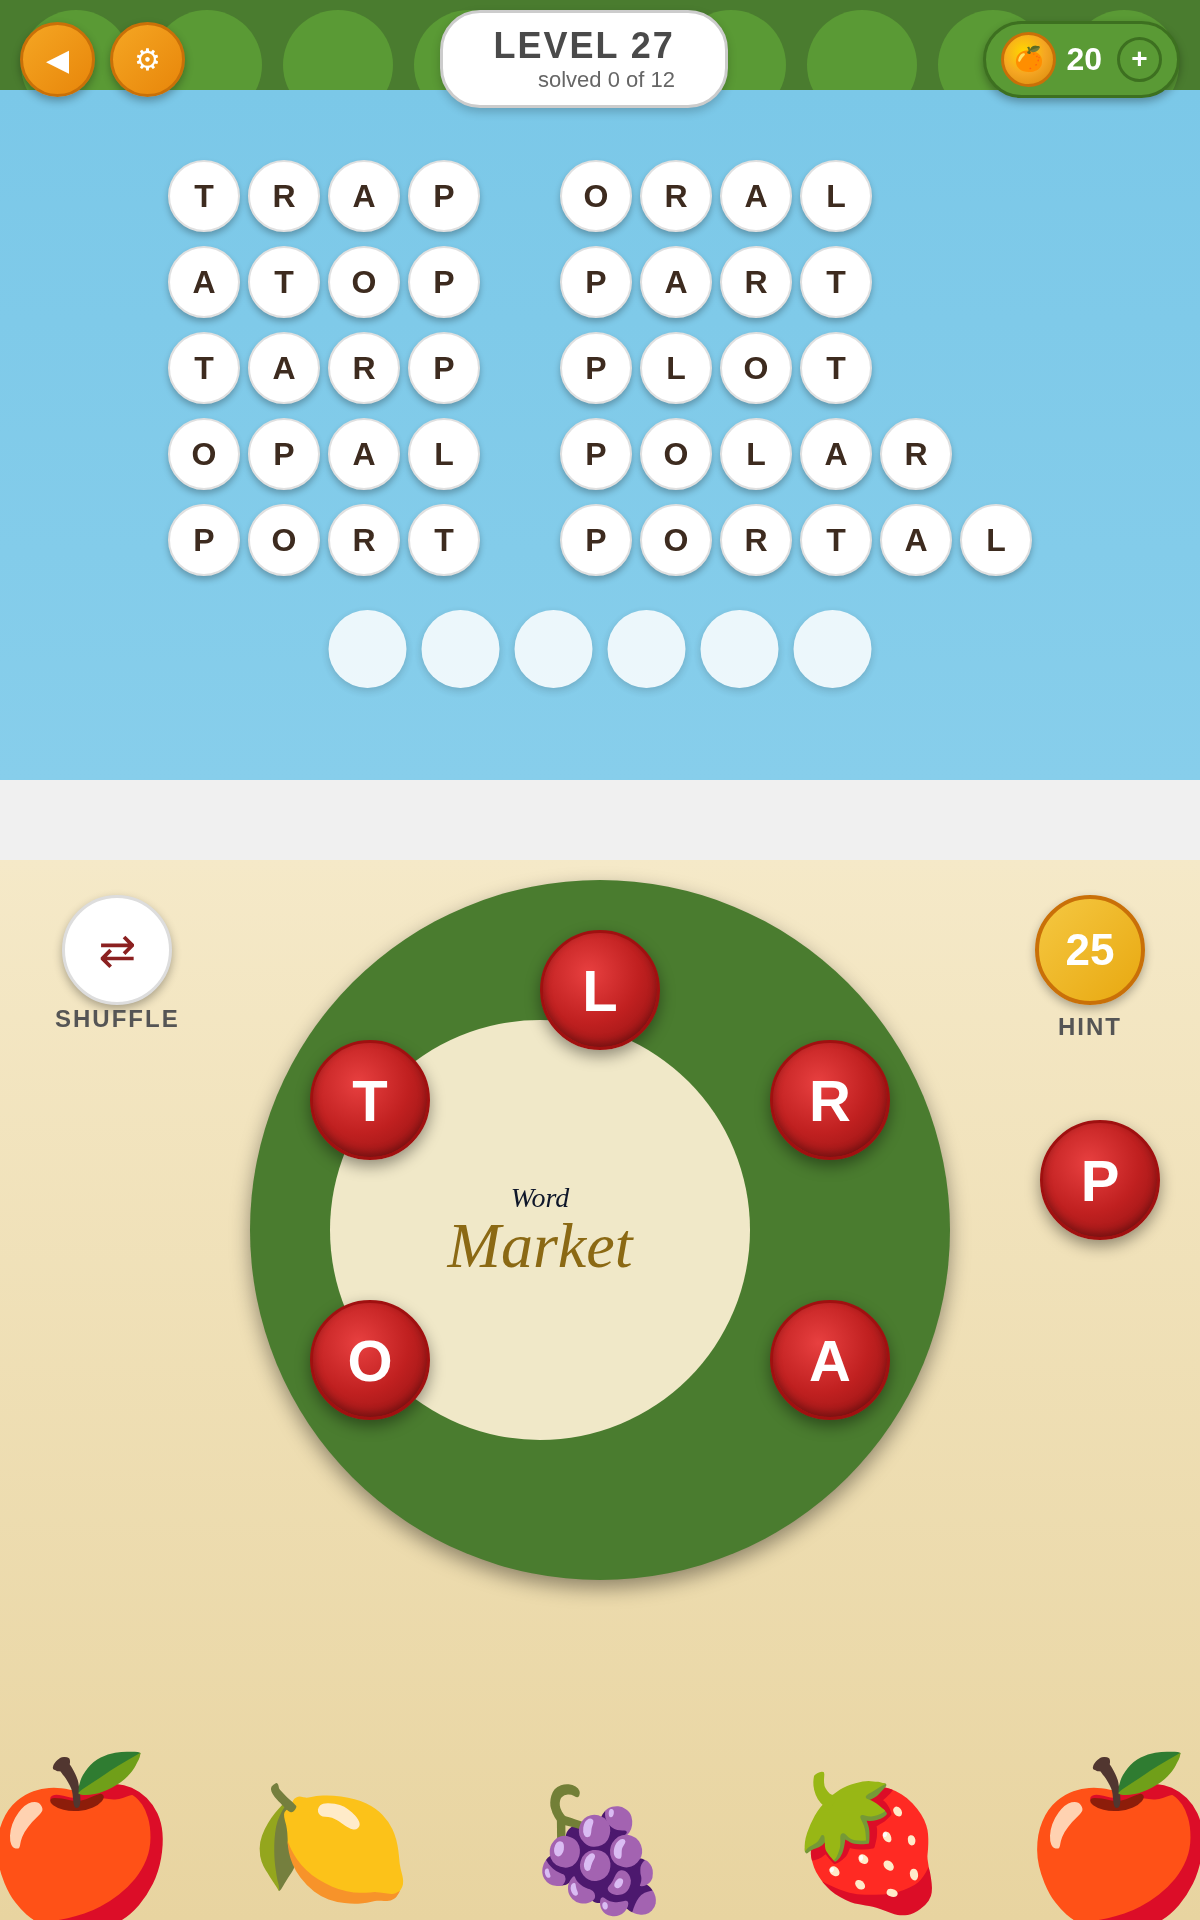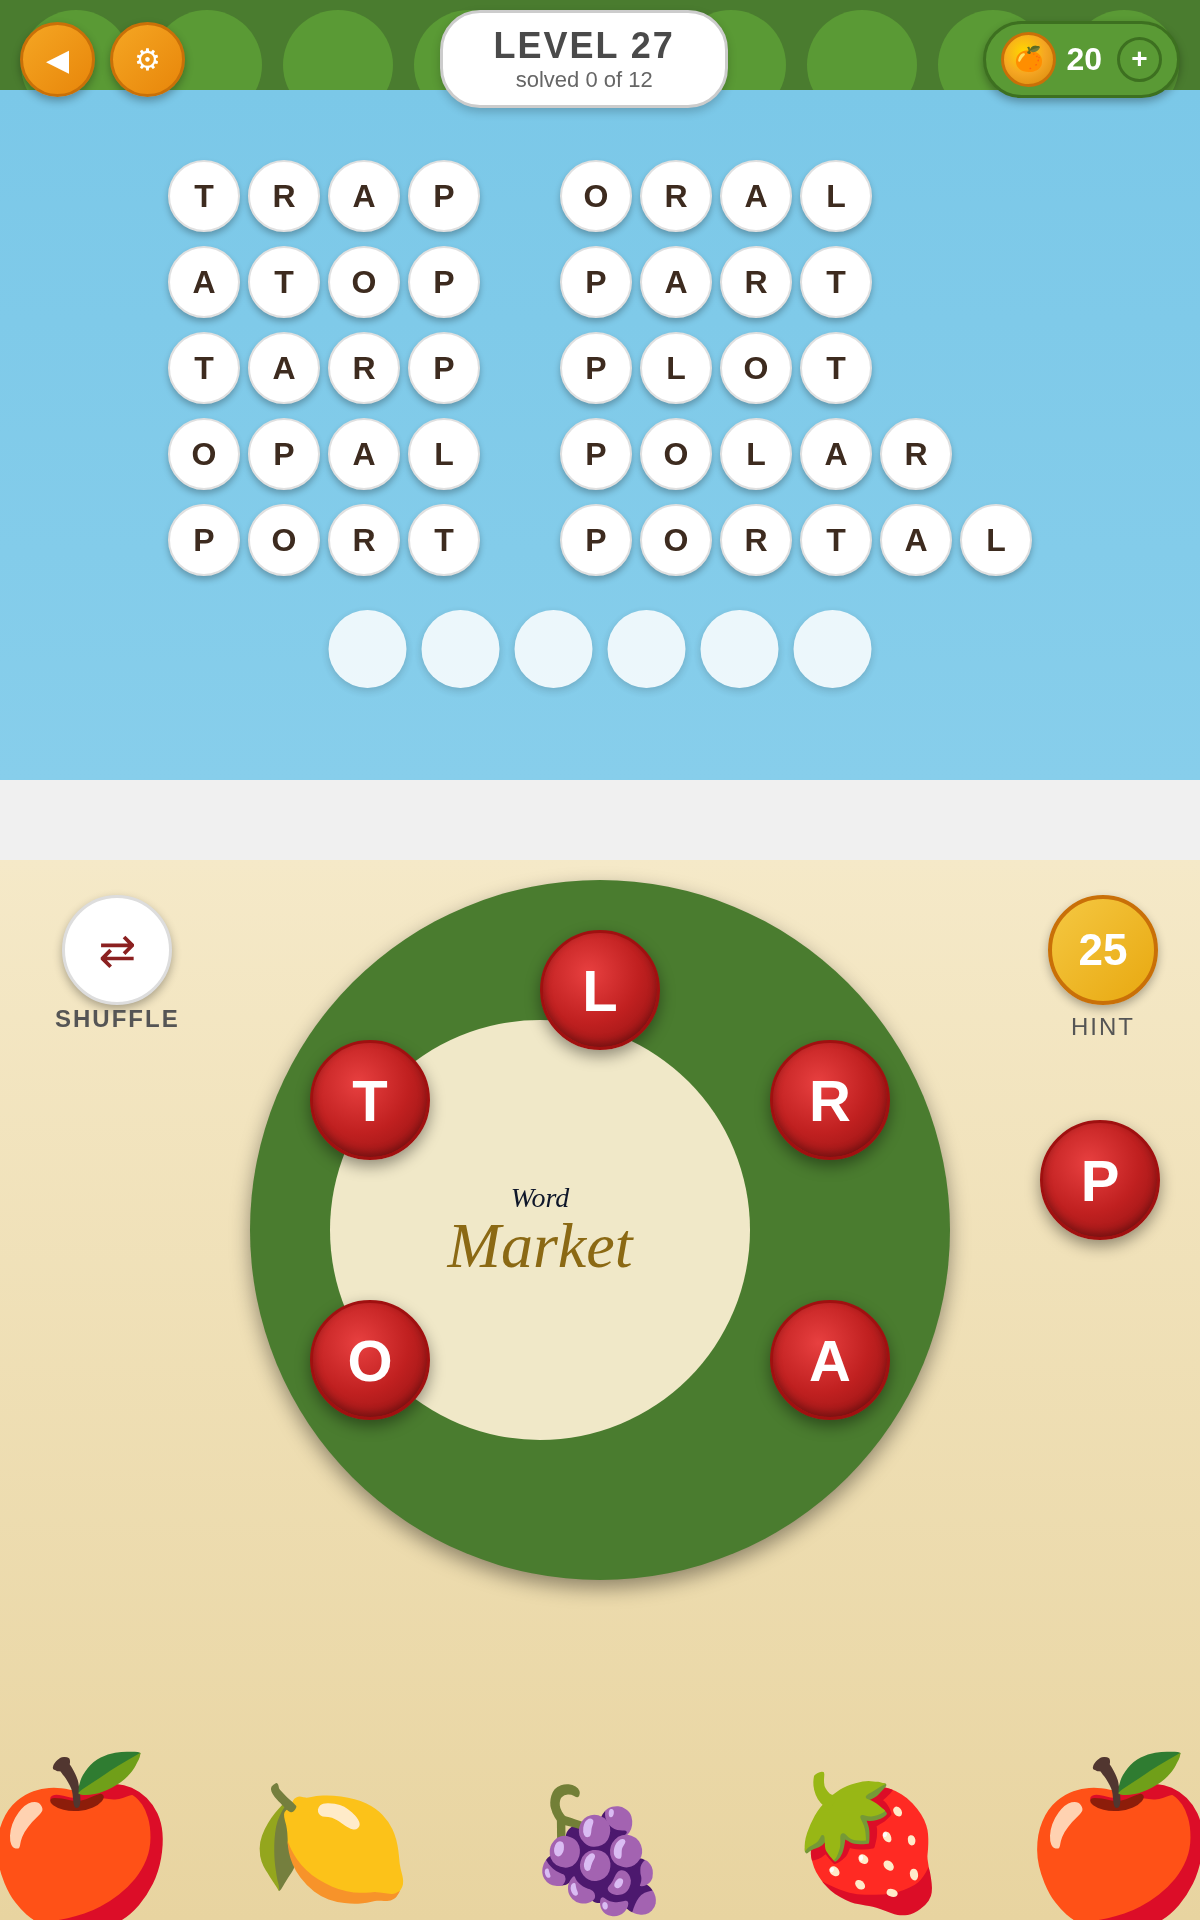--- a/index.html
+++ b/index.html
@@ -118,21 +118,21 @@
 
     .header-left {
       display: flex;
       align-items: center;
     }
 
     .level-badge {
       background: white;
       border-radius: 40px;
       padding: 12px 50px;
-      text-align: center;
+      text-align: right;
       border: 3px solid #ccc;
       box-shadow: 0 4px 10px rgba(0,0,0,0.2);
     }
     .level-badge .level-title {
       font-size: 36px;
       font-weight: 900;
       color: #4a4a4a;
       letter-spacing: 2px;
     }
     .level-badge .level-sub {
@@ -298,21 +298,21 @@
       font-size: 24px;
       font-weight: bold;
       color: #555;
       letter-spacing: 2px;
     }
 
     
     .hint-btn {
       position: absolute;
       top: 35px;
-      right: 42px;
+      right: 55px;
       display: flex;
       flex-direction: column;
       align-items: center;
       cursor: pointer;
     }
     .hint-circle {
       width: 110px;
       height: 110px;
       background: linear-gradient(135deg, #f5c842, #e8a810);
       border-radius: 50%;
@@ -321,21 +321,21 @@
       justify-content: center;
       box-shadow: 0 4px 10px rgba(0,0,0,0.3);
       border: 4px solid #c97008;
       font-size: 44px;
       font-weight: 900;
       color: white;
     }
     .hint-label {
       margin-top: 8px;
       font-size: 24px;
-      font-weight: normal;
+      font-weight: bold;
       color: #555;
       letter-spacing: 2px;
     }
 
     
     .wheel-container {
       position: absolute;
       top: 20px;
       left: 50%;
       transform: translateX(-50%);

